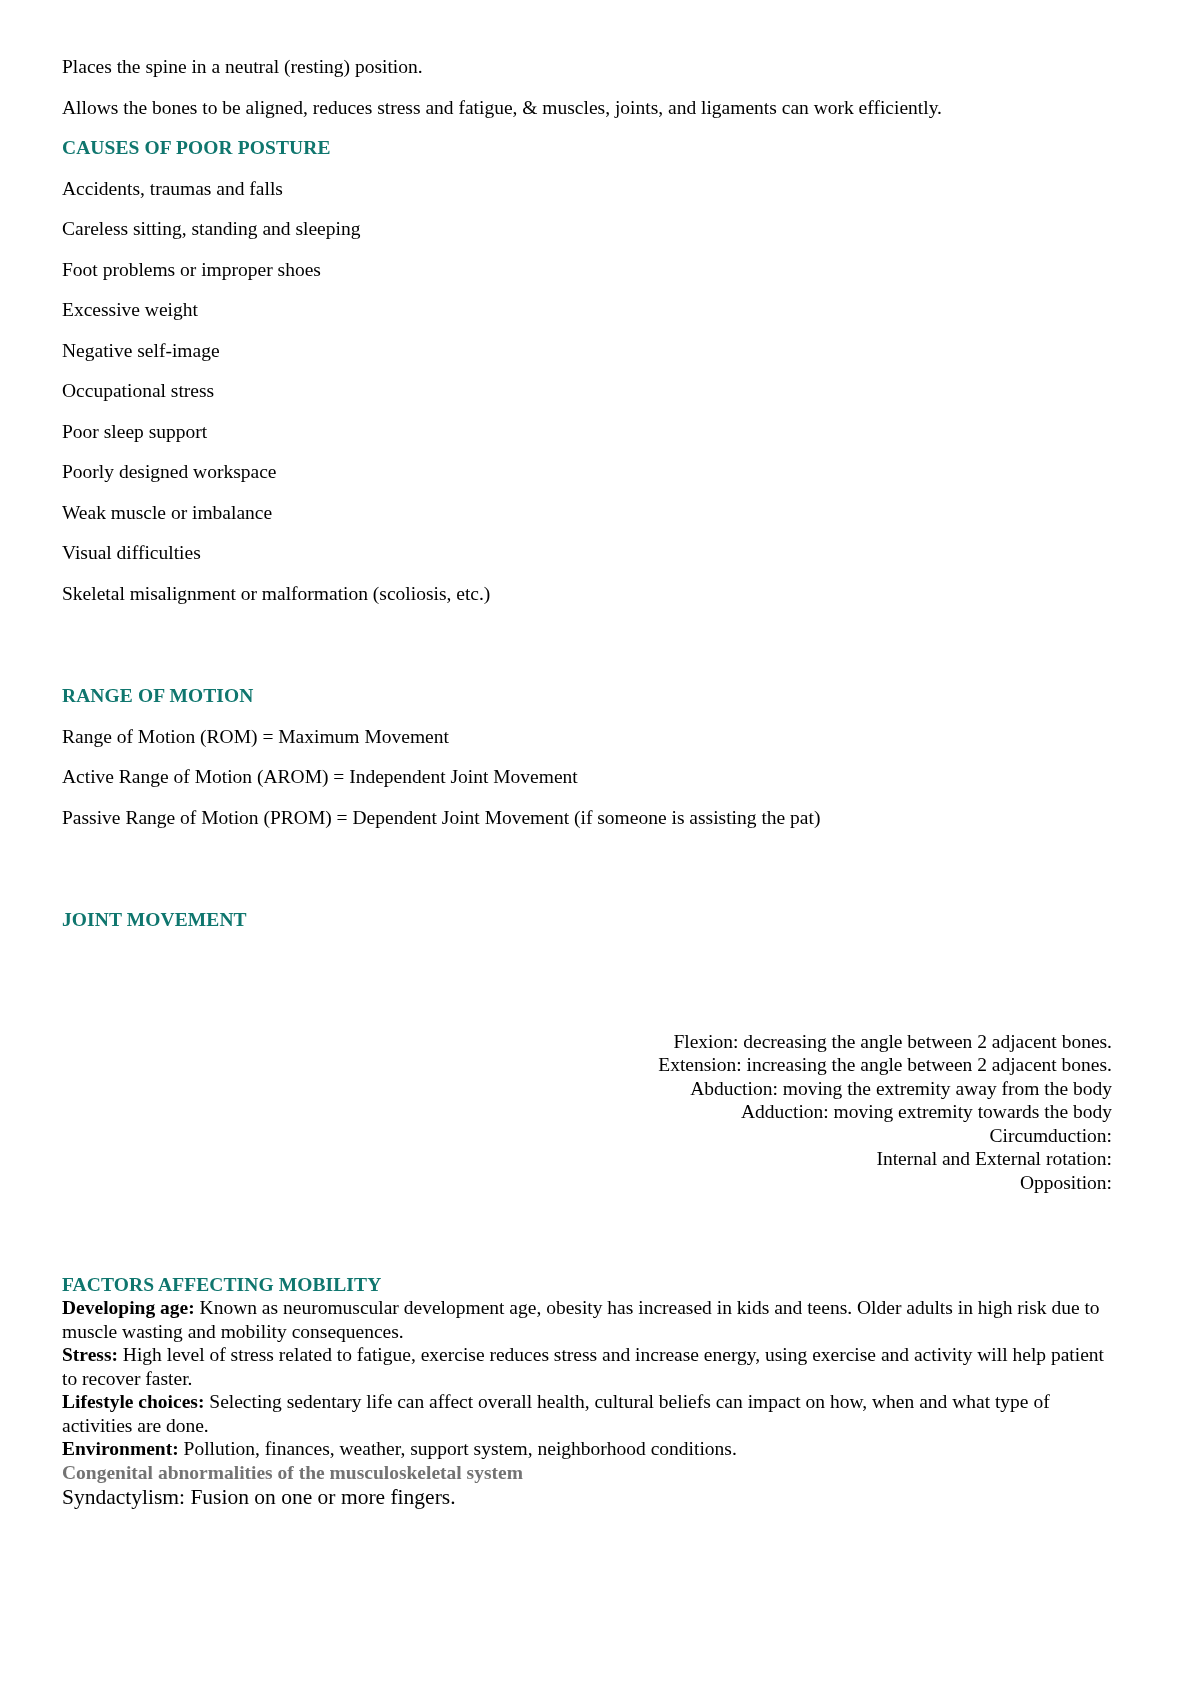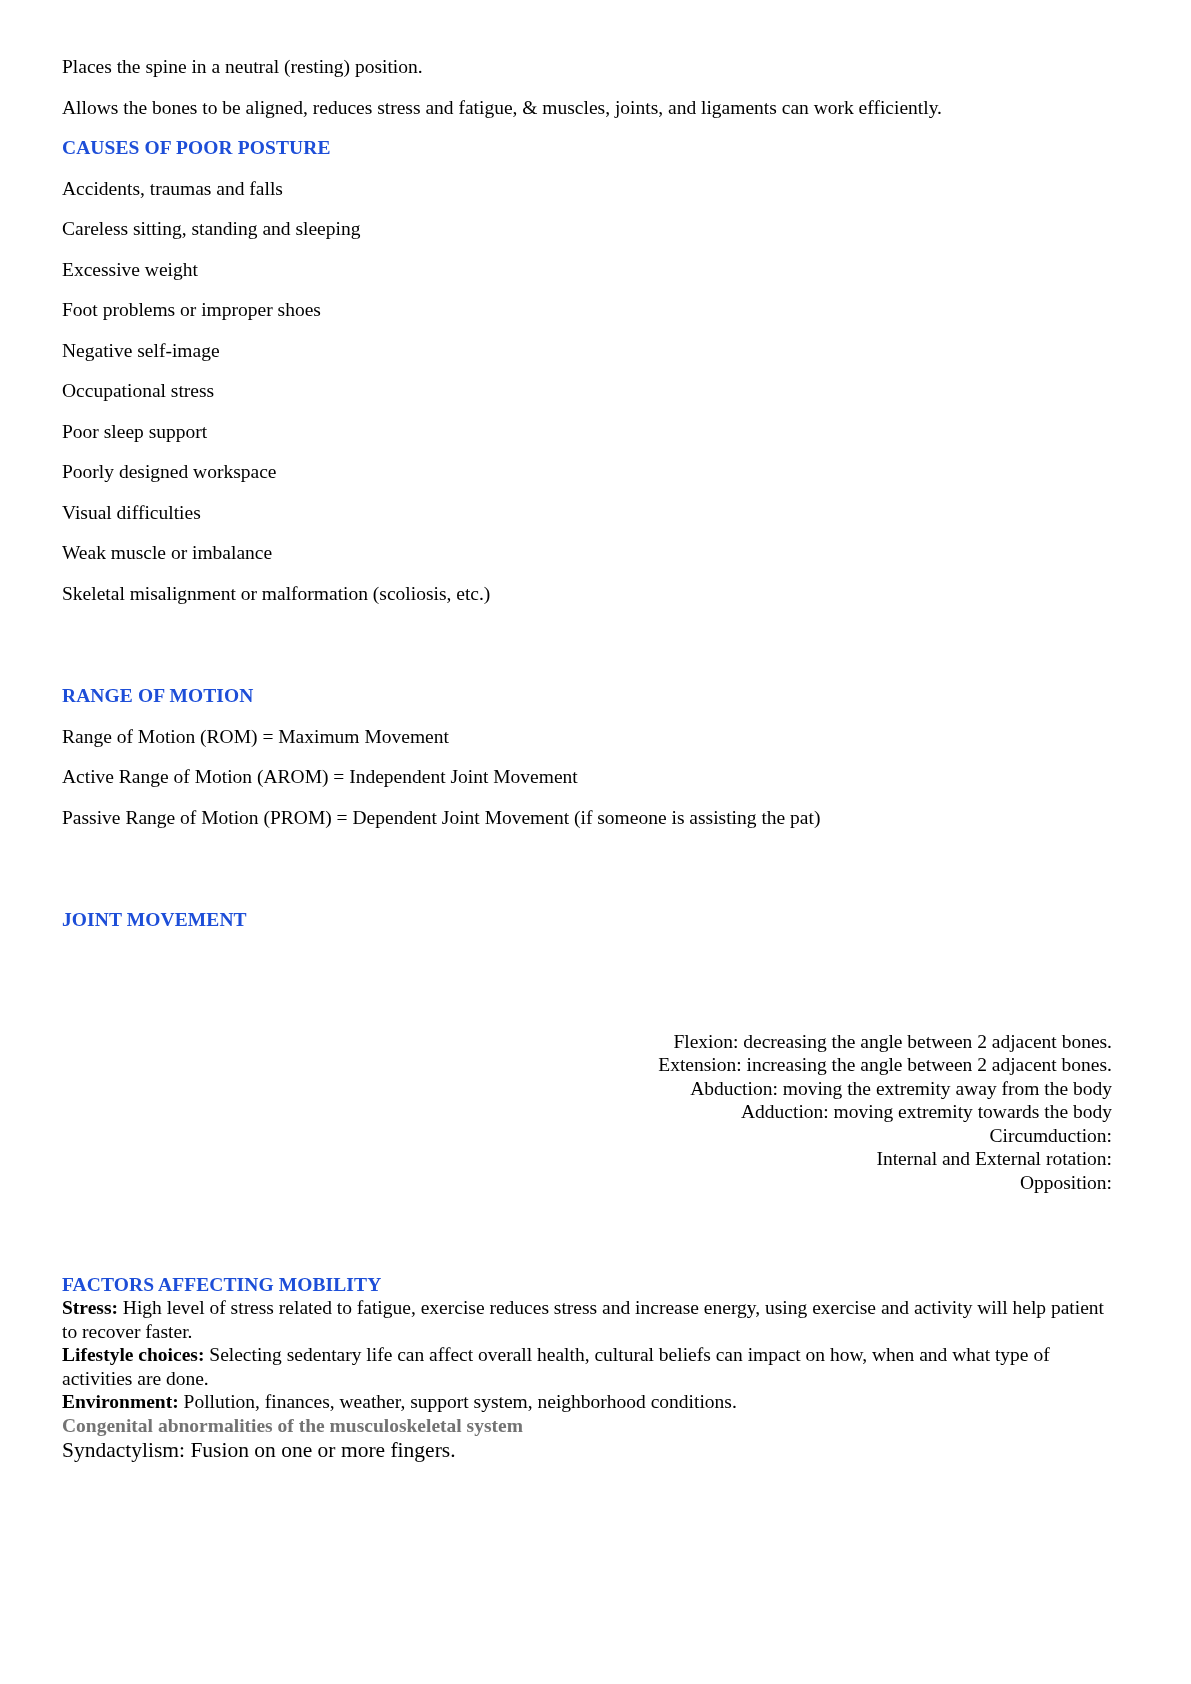--- a/index.html
+++ b/index.html
@@ -35,21 +35,21 @@
     font-size: 19.5px;
     line-height: 22px;
     margin: 0 0 18.5px 0;
     white-space: pre-wrap;
   }
 
   .heading-red {
     font-size: 19.5px;
     line-height: 22px;
     font-weight: bold;
-    color: #1d4ed8;
+    color: #0f766e;
     margin: 0 0 18.5px 0;
     letter-spacing: 0.1px;
   }
 
   
   .gap-lg { height: 62px; }
   .gap-xl { height: 80px; }
 
   
   .tight-list { margin: 0; }
@@ -90,28 +90,28 @@
 
 <div class="page">
   <div class="content">
 
     <p class="para">Places the spine in a neutral (resting) position.</p>
     <p class="para">Allows the bones to be aligned, reduces stress and fatigue, &amp; muscles, joints, and ligaments can work efficiently.</p>
 
     <p class="heading-red">CAUSES OF POOR POSTURE</p>
     <p class="para">Accidents, traumas and falls</p>
     <p class="para">Careless sitting, standing and sleeping</p>
+    <p class="para">Foot problems or improper shoes</p>
     <p class="para">Excessive weight</p>
-    <p class="para">Foot problems or improper shoes</p>
     <p class="para">Negative self-image</p>
     <p class="para">Occupational stress</p>
     <p class="para">Poor sleep support</p>
     <p class="para">Poorly designed workspace</p>
+    <p class="para">Weak muscle or imbalance</p>
     <p class="para">Visual difficulties</p>
-    <p class="para">Weak muscle or imbalance</p>
     <p class="para">Skeletal misalignment or malformation (scoliosis, etc.)</p>
 
     <div class="gap-lg"></div>
 
     <p class="heading-red">RANGE OF MOTION</p>
     <p class="para">Range of Motion (ROM) = Maximum Movement</p>
     <p class="para">Active Range of Motion (AROM) = Independent Joint Movement</p>
     <p class="para">Passive Range of Motion (PROM) = Dependent Joint Movement (if someone is assisting the pat)</p>
 
     <div class="gap-lg"></div>
@@ -128,20 +128,21 @@
       <p class="tight-line">Circumduction:</p>
       <p class="tight-line">Internal and External rotation:</p>
       <p class="tight-line">Opposition:</p>
     </div>
 
     <div class="gap-xl"></div>
 
     <p class="heading-red" style="margin-bottom:0;">FACTORS AFFECTING MOBILITY</p>
 
     <div class="factors-list">
+      <p class="factor-line"><b>Developing age</b><b>:</b><span> Known as neuromuscular development age, obesity has increased in kids and teens. Older adults in high risk due to muscle wasting and mobility consequences.</span></p>
       <p class="factor-line"><b>Stress</b><b>:</b><span> High level of stress related to fatigue, exercise reduces stress and increase energy, using exercise and activity will help patient to recover faster.</span></p>
       <p class="factor-line"><b>Lifestyle choices</b><b>:</b><span> Selecting sedentary life can affect overall health, cultural beliefs can impact on how, when and what type of activities are done.</span></p>
       <p class="factor-line"><b>Environment:</b><b></b><span> Pollution, finances, weather, support system, neighborhood conditions.</span></p>
       <p class="red-inline">Congenital abnormalities of the musculoskeletal system</p>
       <p class="syndactylism"><b>Syndactylism:</b><span> Fusion on one or more fingers.</span></p>
     </div>
 
   </div>
 </div>
 

